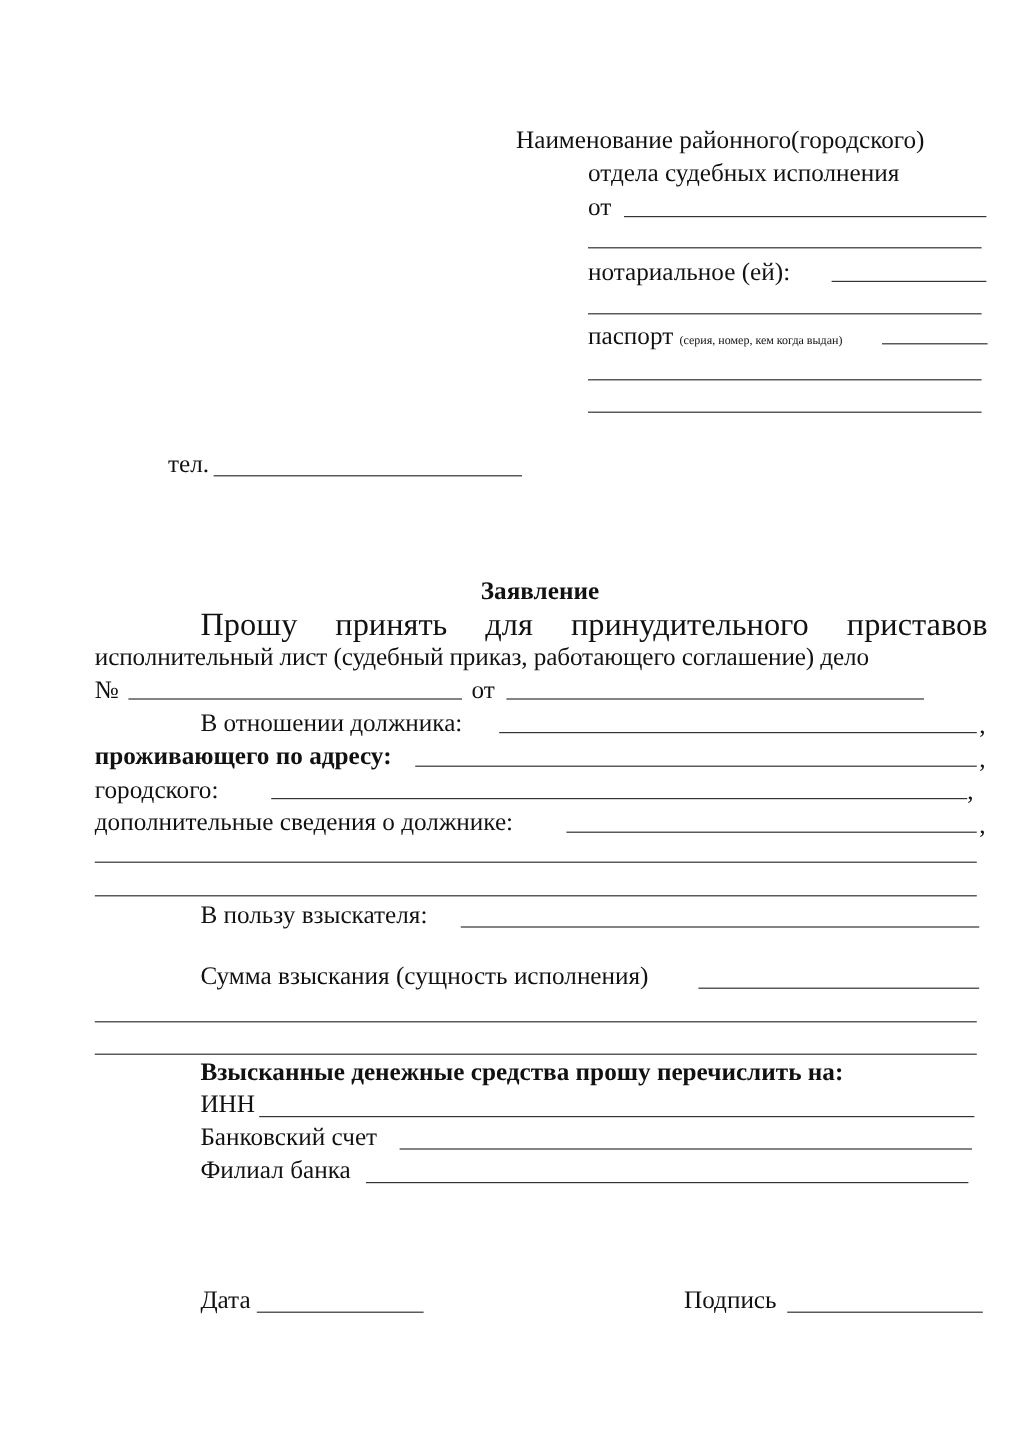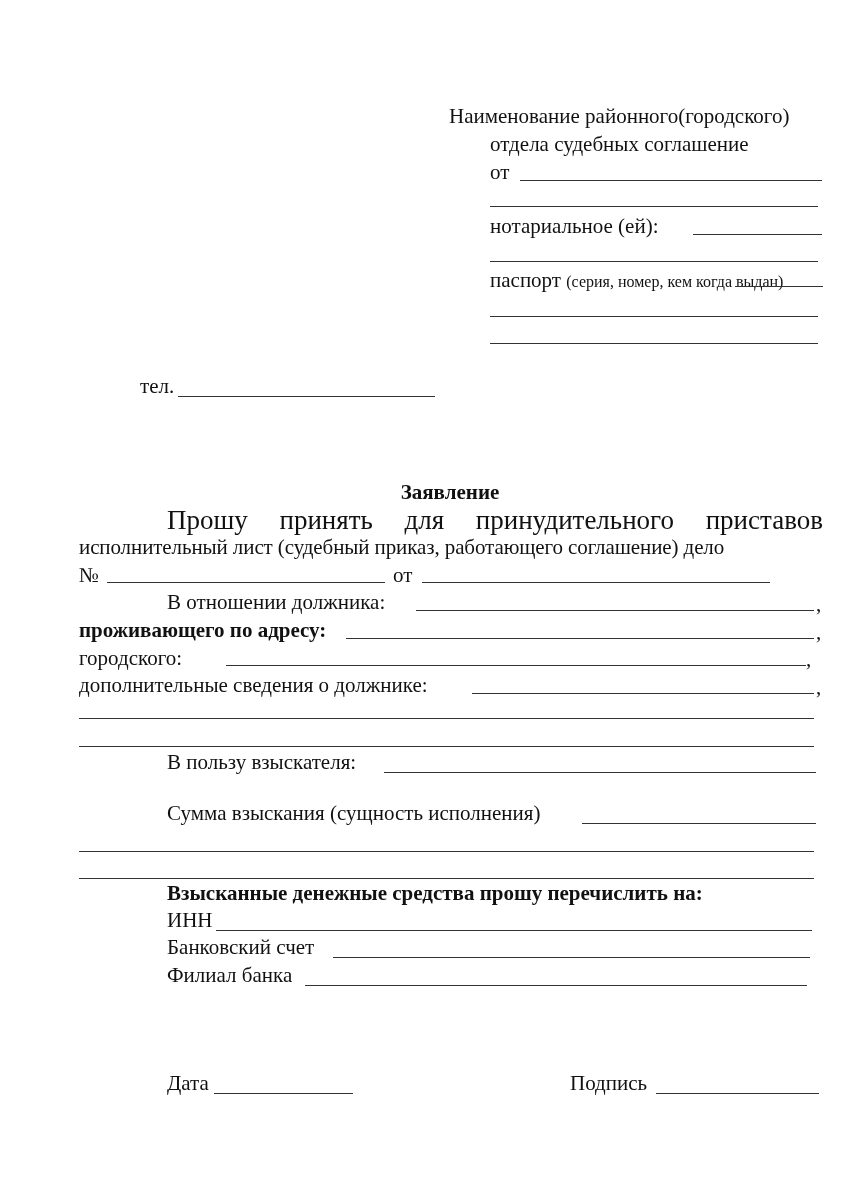--- a/index.html
+++ b/index.html
@@ -2,36 +2,36 @@
 <html><head>
   <meta charset="utf-8">
   <style>
     html, body { margin: 0; padding: 0; background: #ffffff; }
     body {
       width: 858px; height: 1200px; position: relative; overflow: hidden;
       font-family: "Liberation Serif", "DejaVu Serif", serif;
       color: #111111;
     }
     .t { position: absolute; font-size: 21px; line-height: 24px; white-space: nowrap; }
-    .small { font-size: 16px; }
+    .small { font-size: 10px; }
     .line { position: absolute; height: 0; border-bottom: 1.4px solid #333333; }
     .bold { font-weight: bold; }
     .comma { position: absolute; font-size: 21px; line-height: 24px; }
     .just { position: absolute; left: 79px; width: 744px; font-size: 27px; line-height: 24px;
             display: flex; justify-content: space-between; white-space: nowrap; }
     input.blank {
       position: absolute; border: none; background: transparent; outline: none;
       font-family: "Liberation Serif", serif; font-size: 18px; height: 22px; padding: 0;
     }
   </style>
 </head>
 <body>
 
-<div class="t" style="left:430px; top:104px;margin-left:19px;">Наименование районного(городского)</div>
-<div class="t" style="left:490px; top:132px;">отдела судебных соглашение</div>
+<div class="t" style="left:430px; top:104px;">Наименование районного(городского)</div>
+<div class="t" style="left:490px; top:132px;">отдела судебных исполнения</div>
 
 <div class="t" style="left:490px; top:160px;">от</div>
 <div class="line" style="left:520px; top:180px; width:302px;"></div>
 <input class="blank" style="left: 522px; top: 158px; width: 298px;" value="">
 
 <div class="line" style="left:490px; top:206px; width:328px;"></div>
 <input class="blank" style="left: 492px; top: 184px; width: 324px;" value="">
 
 <div class="t" style="left:490px; top:214px;">нотариальное (ей):</div>
 <div class="line" style="left:693px; top:234px; width:129px;"></div>

